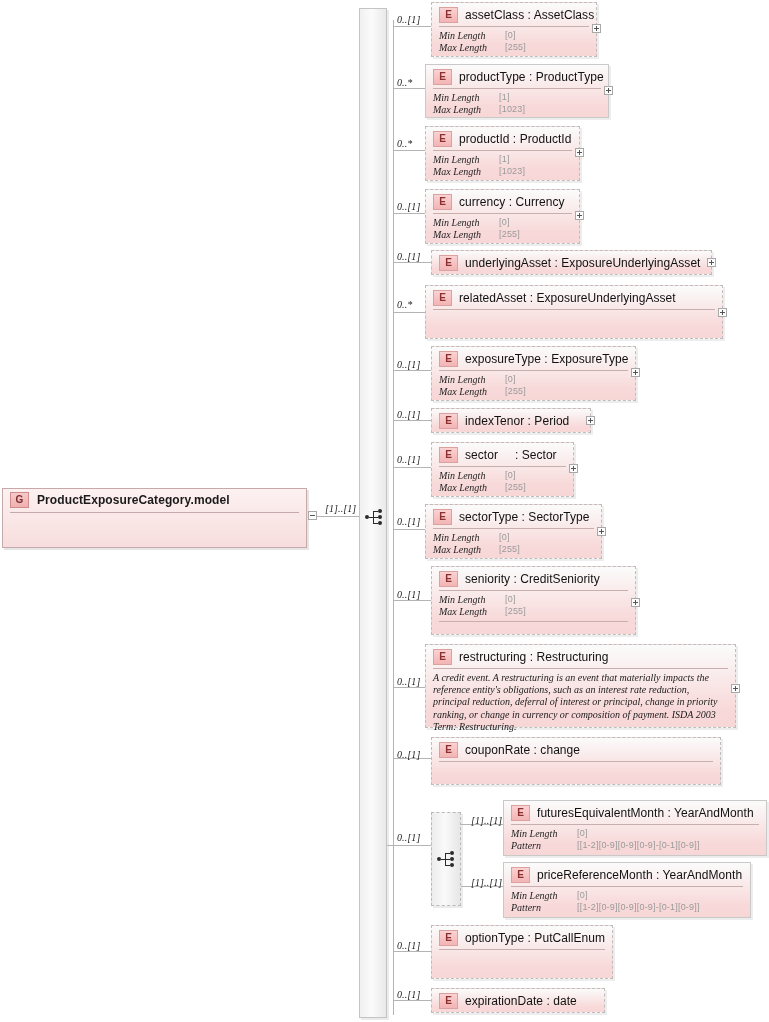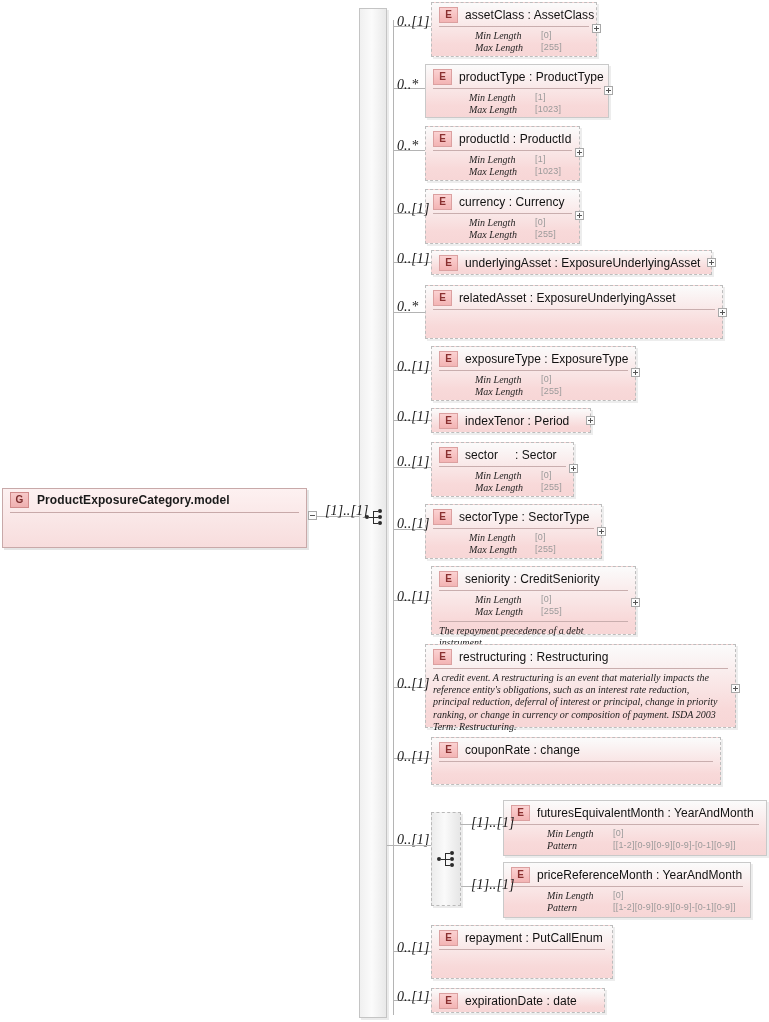--- a/index.html
+++ b/index.html
@@ -32,21 +32,21 @@
     position: absolute;
     width: 0;
     border-left: 1px solid #b4b4b4;
   }
 
   
   .card {
     position: absolute;
     font-family: "Liberation Serif", serif;
     font-style: italic;
-    font-size: 14px;
+    font-size: 10px;
     color: #1a1a1a;
     white-space: nowrap;
     letter-spacing: .1px;
   }
 
   
   .groupbox {
     position: absolute;
     box-sizing: border-box;
     border: 1px solid #c8a9a9;
@@ -131,21 +131,20 @@
     border-top: 1px solid #c9aeae;
     margin: 0 7px;
   }
   .facets {
     padding: 3px 7px 4px 7px;
     font-size: 0;
   }
   .facetrow {
     display: flex;
     line-height: 11.5px;
-    margin-left: 36px;
   }
   .fname {
     font-family: "Liberation Serif", serif;
     font-style: italic;
     font-size: 10px;
     color: #1f1f1f;
     width: 66px;
     flex: 0 0 66px;
   }
   .fval {
@@ -459,21 +458,20 @@
           </span>
         </div>
         <div class="facetrow">
           <span class="fname">Max Length</span>
           <span class="fvals">
             <span class="fval">[255]</span>
           </span>
         </div>
       </div>
       <div class="esep"></div>
-      <div class="edoc">The repayment precedence of a debt instrument.</div>
     </div>
     <div class="plus" style="left: 631px; top: 598px;"></div>
     <div class="hline" style="left: 393px; top: 600px; width: 38px;"></div>
     <div class="card" style="left: 397px; top: 589px;">0..[1]</div>
     <div class="ebox" style="left: 425px; top: 644px; width: 311px; height: 84px;">
       <div class="ehead">
         <span class="ebadge">E</span>
         <span class="ename">restructuring : Restructuring</span>
       </div>
       <div class="esep"></div>
@@ -533,21 +531,21 @@
             <span class="fval">[[1-2][0-9][0-9][0-9]-[0-1][0-9]]</span>
           </span>
         </div>
       </div>
     </div>
     <div class="hline" style="left: 461px; top: 886px; width: 42px;"></div>
     <div class="card" style="left: 471px; top: 877px;">[1]..[1]</div>
     <div class="ebox" style="left: 431px; top: 925px; width: 182px; height: 54px;">
       <div class="ehead">
         <span class="ebadge">E</span>
-        <span class="ename">repayment : PutCallEnum</span>
+        <span class="ename">optionType : PutCallEnum</span>
       </div>
       <div class="esep"></div>
     </div>
     <div class="hline" style="left: 393px; top: 951px; width: 38px;"></div>
     <div class="card" style="left: 397px; top: 940px;">0..[1]</div>
     <div class="ebox" style="left: 431px; top: 988px; width: 174px; height: 25px;">
       <div class="ehead">
         <span class="ebadge">E</span>
         <span class="ename">expirationDate : date</span>
       </div>

